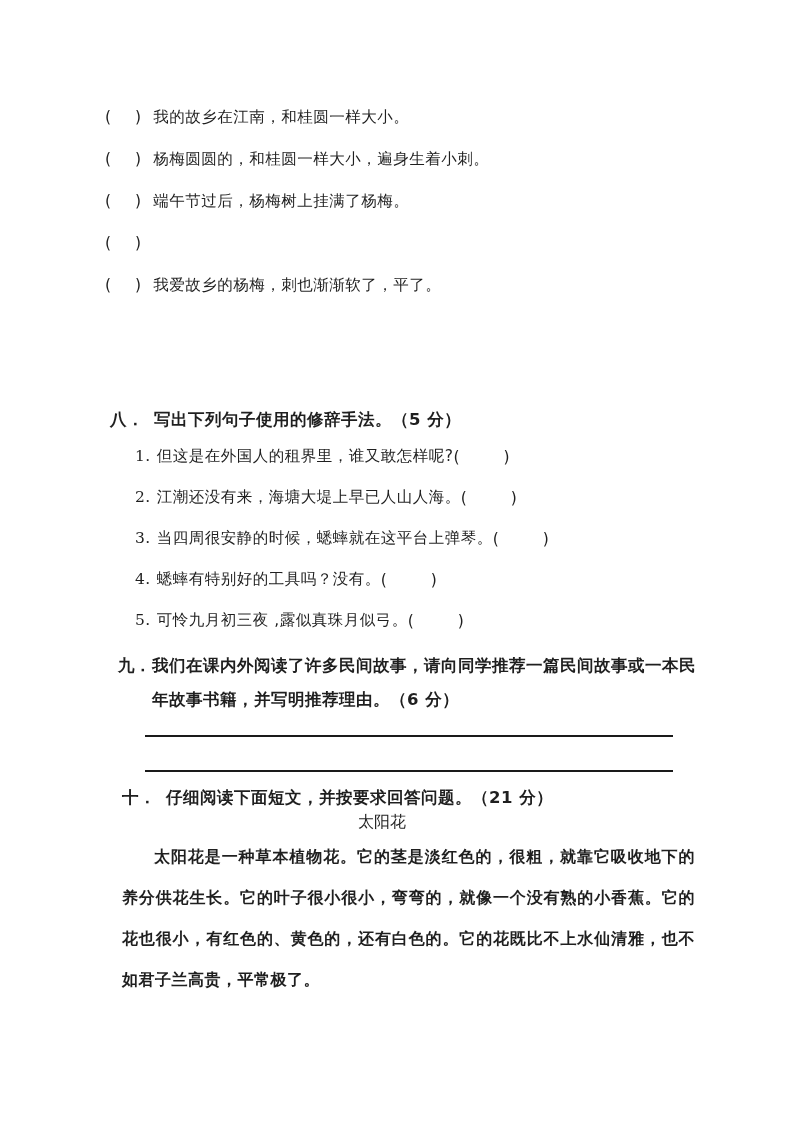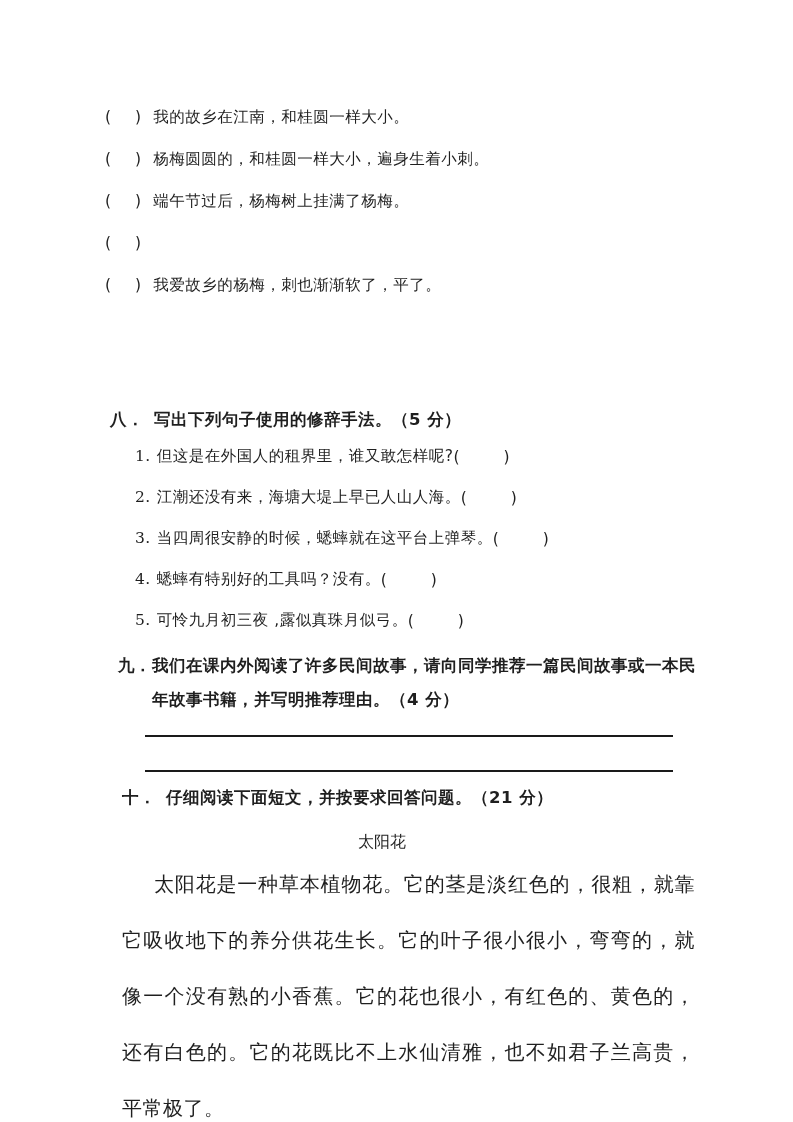--- a/index.html
+++ b/index.html
@@ -47,33 +47,33 @@
   .sec9-numcell { flex: none; width: 34px; }
   .sec9-titlelines { letter-spacing: 0.5px; }
   .ans-lines { margin-left: 27px; width: 528px; }
   .ans-line-1 { height: 20px; border-bottom: 2px solid #1a1a1a; }
   .ans-line-2 { height: 35px; border-bottom: 2px solid #1a1a1a; }
 
   
   .sec10 { position: absolute; top: 786px; left: 122px; width: 573px; }
   .passage-title {
     width: 520px;
-    margin-top: 20px;
     text-align: center;
     font-size: 16px;
     line-height: 24px;
   }
   .passage {
     margin-top: 2px;
     width: 573px;
-    font-size: 20px;
-    line-height: 56px;
+    font-size: 16px;
+    line-height: 41px;
     text-align: justify;
     text-indent: 32px;
     letter-spacing: 0.5px;
+    font-weight: bold;
   }
 </style>
 </head>
 <body>
 
 <div class="page">
 
   <div class="ordering">
     <div class="o-item">
       <span class="bracket">
@@ -162,21 +162,21 @@
           </span>
       </div>
     </div>
   </div>
 
   <div class="sec9">
     <div class="sec9-head">
       <span class="sec9-numcell">九．</span>
       <span class="sec9-titlelines">
         <div>我们在课内外阅读了许多民间故事，请向同学推荐一篇民间故事或一本民</div>
-        <div>年故事书籍，并写明推荐理由。（4 分）</div>
+        <div>年故事书籍，并写明推荐理由。（6 分）</div>
       </span>
     </div>
     <div class="ans-lines">
       <div class="ans-line-1"></div>
       <div class="ans-line-2"></div>
     </div>
   </div>
 
   <div class="sec10">
     <div class="sec-heading">

